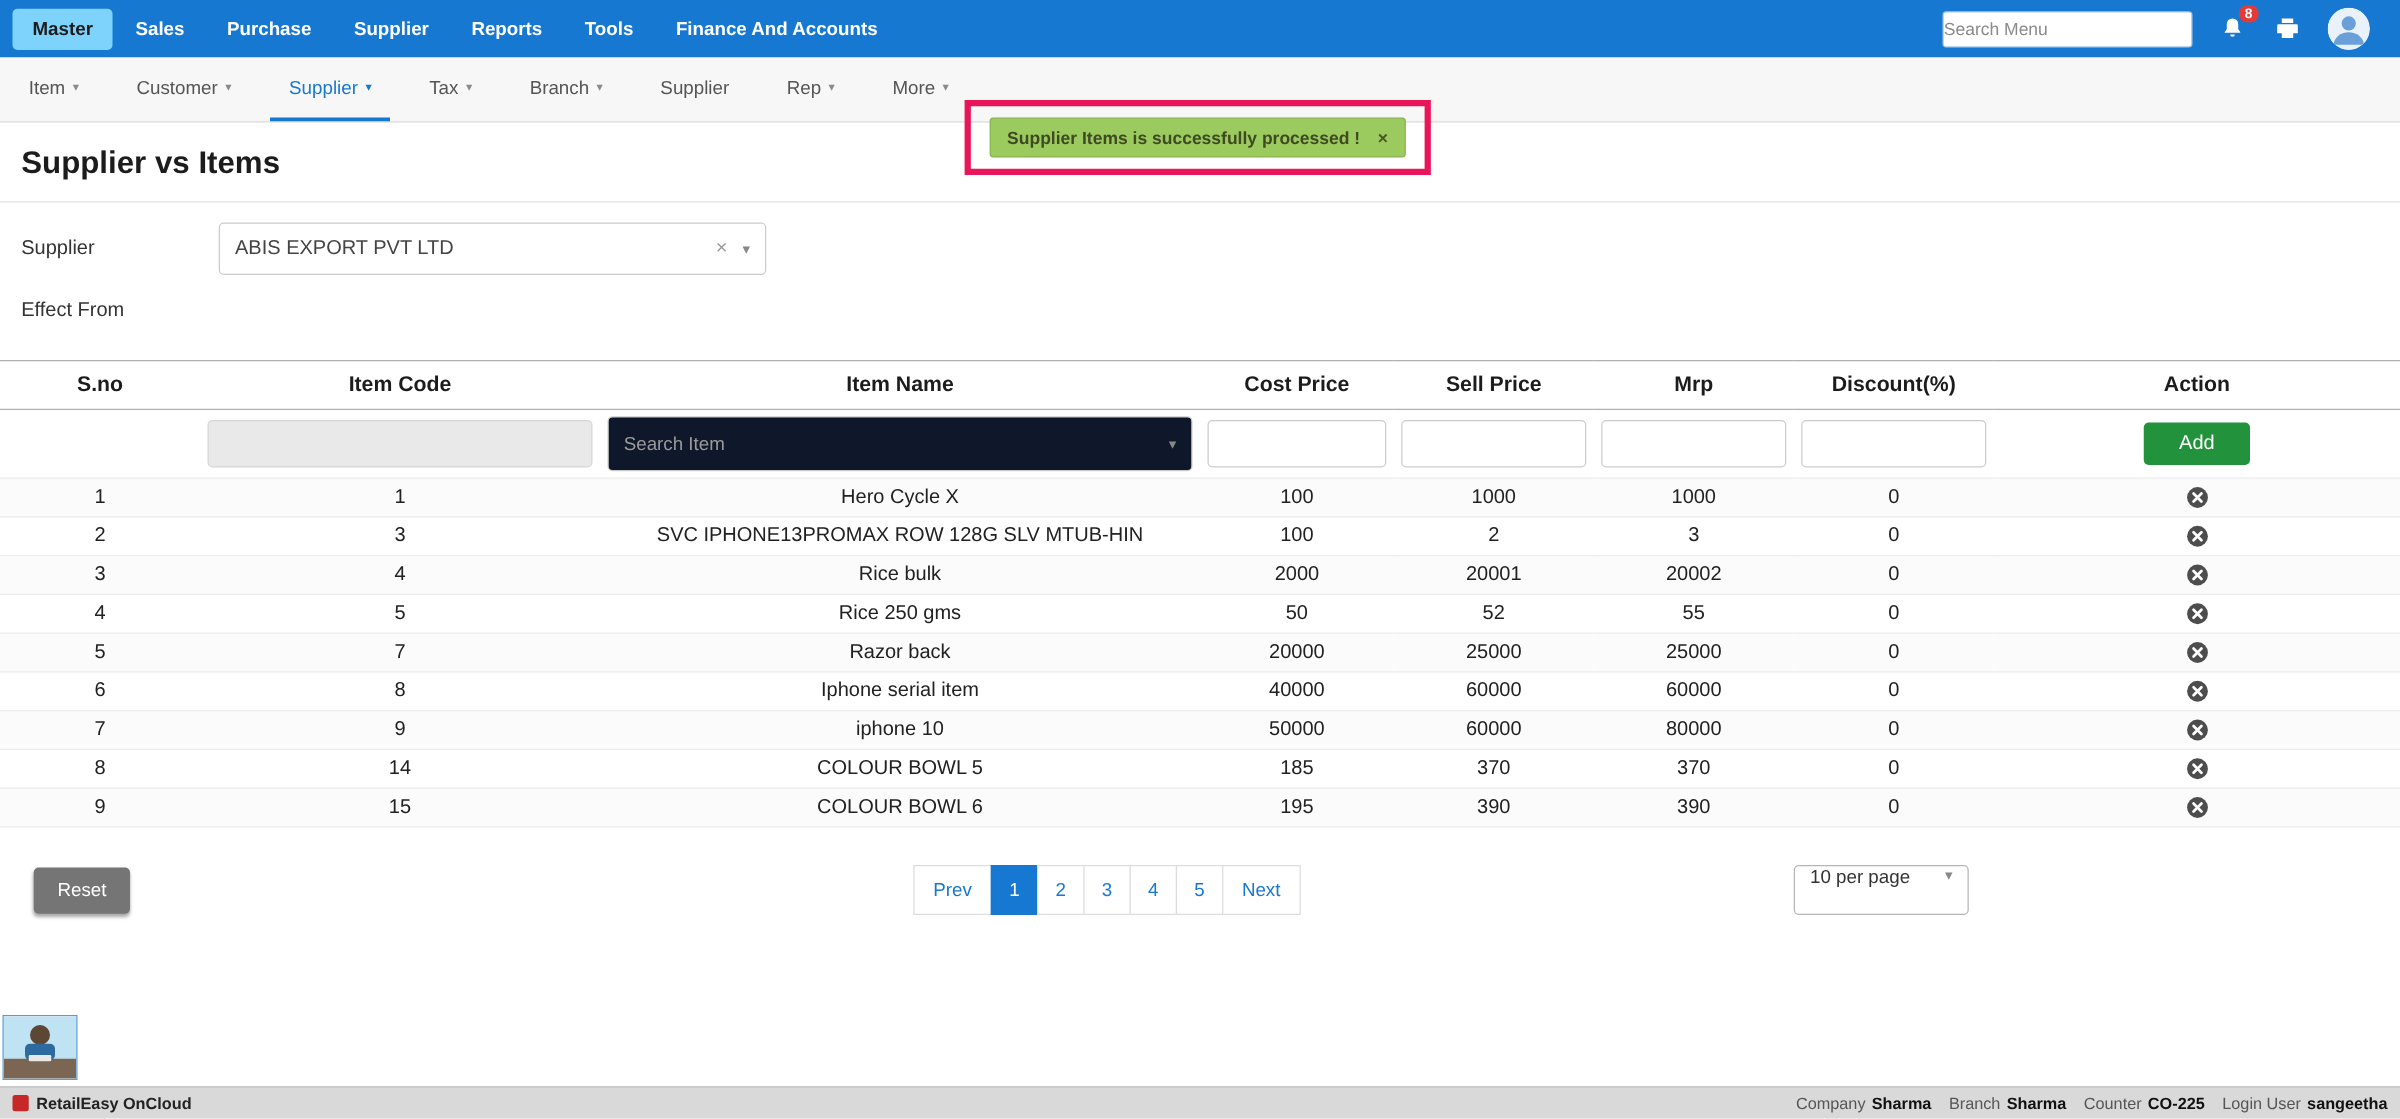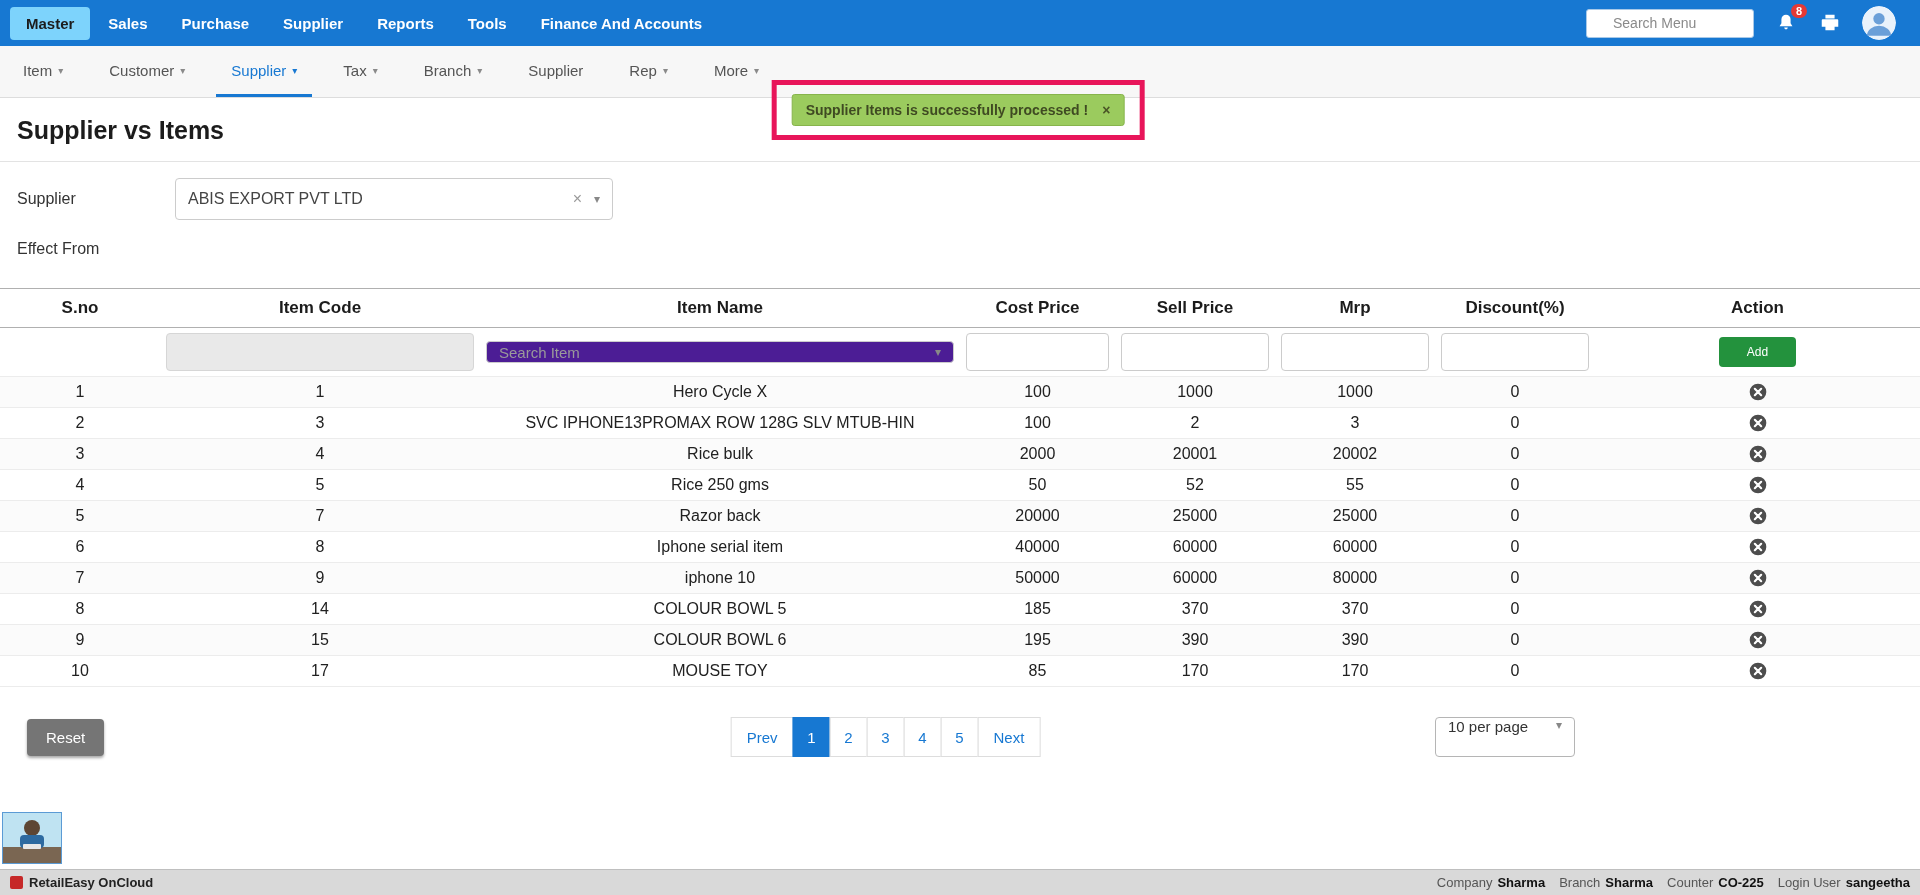--- a/index.html
+++ b/index.html
@@ -8,21 +8,21 @@
     width:1920px; height:895px; position:relative; overflow:hidden;
     background:#fff; font-family:"Liberation Sans", sans-serif; color:#212121;
   }
 
   
   .topbar { height:46px; background:#1778d2; display:flex; align-items:center; padding:0 10px; }
   .topnav-items { display:flex; align-items:center; gap:2px; }
   .topnav-item { color:#fff; font-weight:700; font-size:15px; padding:8px 16px; border-radius:4px; cursor:pointer; white-space:nowrap; }
   .topnav-item.active { background:#7dd3fc; color:#1c1c1c; }
   .topbar-right { margin-left:auto; display:flex; align-items:center; gap:20px; padding-right:14px; }
-  .search-menu { width:168px; height:29px; border:1px solid #a8c9e8; border-radius:3px; padding:0 26px; font-size:14px; color:#333; font-family:"Liberation Sans",sans-serif; }
+  .search-menu { width:200px; height:29px; border:1px solid #a8c9e8; border-radius:3px; padding:0 0; font-size:14px; color:#333; font-family:"Liberation Sans",sans-serif; }
   .search-menu::placeholder { color:#8a8a8a; }
   .icon-wrap { position:relative; width:24px; height:24px; display:flex; align-items:center; justify-content:center; cursor:pointer; }
   .badge { position:absolute; top:-7px; right:-9px; background:#e53935; color:#fff; font-size:11px; font-weight:700; border-radius:9px; padding:1px 5px; line-height:12px; }
   .avatar { width:34px; height:34px; border-radius:50%; overflow:hidden; cursor:pointer; }
 
   
   .subnav { height:52px; background:#f7f7f7; border-bottom:1px solid #ddd; display:flex; align-items:stretch; padding:0 8px;gap:16px; }
   .subnav-item { display:flex; align-items:center; gap:6px; padding:0 15px; color:#555; font-size:15px; cursor:pointer; border-bottom:3px solid transparent; }
   .subnav-item .caret { font-size:10px; color:#8a8a8a; }
   .subnav-item.active { color:#1778d2; border-bottom-color:#1778d2; }
@@ -46,23 +46,23 @@
   .date-input { width:447px; height:42px; border:1px solid #ccc; border-radius:4px; padding:0 12px; font-size:16px; color:#444; font-family:"Liberation Sans",sans-serif; }
 
   
   table.items { width:100%; border-collapse:collapse; table-layout:fixed; }
   table.items th { font-size:17px; font-weight:700; color:#1c1c1c; padding:9px 6px; border-top:1px solid #b0b0b0; border-bottom:1px solid #b0b0b0; text-align:center; }
   table.items td { text-align:center; font-size:16px; color:#212121; padding:5px 6px; border-bottom:1px solid #ececec; }
   tbody tr.data-row:nth-child(even) { background:#fbfbfb; }
   .filter-row td { padding:8px 6px 9px 6px; }
   .filter-input { width:100%; height:38px; border:1px solid #ccc; border-radius:4px; font-size:15px; padding:0 10px; font-family:"Liberation Sans",sans-serif; background:#fff; }
   .code-filter { background:#e9e9e9; border-color:#d6d6d6; }
-  .search-select { width:100%; height:22px; border:1px solid #ccc; border-radius:4px; background:#4c1d95; display:flex; align-items:center; padding:0 12px; font-size:15px; color:#9a9a9a; cursor:pointer; }
+  .search-select { width:100%; height:44px; border:1px solid #ccc; border-radius:4px; background:#0f172a; display:flex; align-items:center; padding:0 12px; font-size:15px; color:#9a9a9a; cursor:pointer; }
   .search-select .spacer { flex:1; }
-  .add-btn { background:#23923d; color:#fff; border:none; border-radius:4px; padding:8px 28px; font-size:12px; cursor:pointer; font-family:"Liberation Sans",sans-serif; }
+  .add-btn { background:#23923d; color:#fff; border:none; border-radius:4px; padding:8px 28px; font-size:16px; cursor:pointer; font-family:"Liberation Sans",sans-serif; }
   .del-btn { display:inline-flex; cursor:pointer; vertical-align:middle; }
 
   
   .bottom-controls { position:relative; margin-top:30px; height:44px; }
   .reset-btn { position:absolute; left:27px; top:2px; background:#757575; color:#fff; border:none; border-radius:4px; padding:10px 19px; font-size:15px; cursor:pointer; box-shadow:0 2px 3px rgba(0,0,0,.35); font-family:"Liberation Sans",sans-serif; }
   .pagination { position:absolute; left:886px; transform:translateX(-50%); top:0; display:flex; }
   .page-btn { min-width:38px; height:40px; border:1px solid #ddd; background:#fff; color:#1778d2; font-size:15px; display:flex; align-items:center; justify-content:center; margin-left:-1px; cursor:pointer; padding:0 8px; }
   .page-btn.prevnext { padding:0 15px; }
   .page-btn.active { background:#1778d2; border-color:#1778d2; color:#fff; }
   .per-page { position:absolute; left:1435px; top:0; width:140px; height:40px; border:1px solid #b5b5b5; border-radius:4px; background:#fff; display:flex; align-items:flex-start; justify-content:space-between; padding:0 12px; font-size:15px; color:#333; cursor:pointer; }
@@ -343,35 +343,20 @@
         <td>390</td>
         <td>390</td>
         <td>0</td>
         <td><span class="del-btn">
             <svg width="20" height="20" viewBox="0 0 24 24">
               <circle cx="12" cy="12" r="10" fill="#4d4d4d"></circle>
               <path d="M8.2 8.2l7.6 7.6M15.8 8.2l-7.6 7.6" stroke="#fff" stroke-width="2.6" stroke-linecap="round"></path>
             </svg>
           </span></td>
       </tr>
-      <tr class="data-row">
-        <td>10</td>
-        <td>17</td>
-        <td>MOUSE TOY</td>
-        <td>85</td>
-        <td>170</td>
-        <td>170</td>
-        <td>0</td>
-        <td><span class="del-btn">
-            <svg width="20" height="20" viewBox="0 0 24 24">
-              <circle cx="12" cy="12" r="10" fill="#4d4d4d"></circle>
-              <path d="M8.2 8.2l7.6 7.6M15.8 8.2l-7.6 7.6" stroke="#fff" stroke-width="2.6" stroke-linecap="round"></path>
-            </svg>
-          </span></td>
-      </tr>
     </tbody>
 </table>
 
 <div class="bottom-controls">
   <button class="reset-btn">Reset</button>
   <div class="pagination">
       <div class="page-btn prevnext">Prev</div>
       <div class="page-btn active">1</div>
       <div class="page-btn">2</div>
       <div class="page-btn">3</div>

